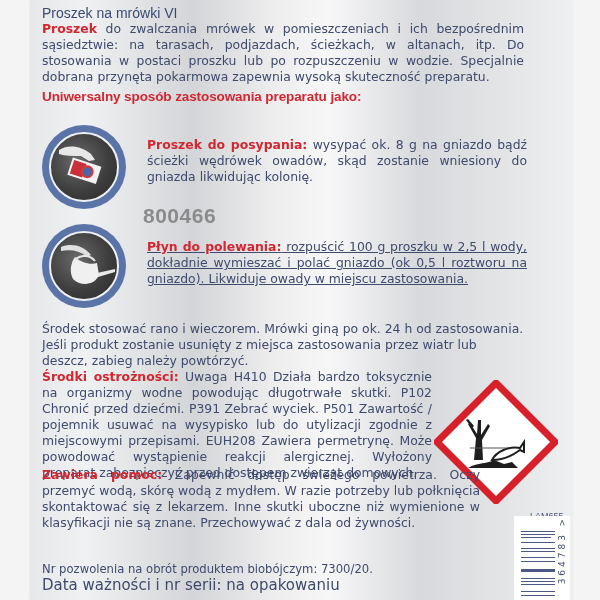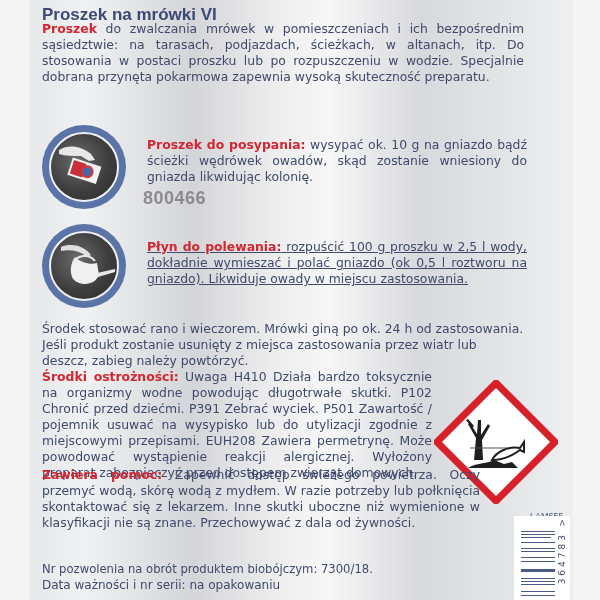--- a/index.html
+++ b/index.html
@@ -11,74 +11,75 @@
   }
   .label {
     position:absolute; left:30px; top:0; width:542px; height:600px;
     background: linear-gradient(90deg,
       #e6e7e9 0%, #f0f1f2 10%, #d4d5d8 30%, #ededee 45%, #f7f7f8 55%, #d8d9dc 72%, #e4e5e7 88%, #eeeff0 100%);
     box-shadow: 0 0 2px rgba(0,0,0,0.08);
   }
   .txt { position:absolute; color:#3f4a6c; font-size:12.4px; line-height:16px; }
   .just { text-align:justify; text-align-last:auto; }
   .red { color:#d22630; font-weight:bold; }
-  .title { position:absolute; left:12px; top:5px; font-size:17px; font-weight:bold; color:#3b4a73; font-family:"Liberation Sans", sans-serif; }
+  .title { position:absolute; left:12px; top:5px; font-size:14px; font-weight:normal; color:#3b4a73; font-family:"Liberation Sans", sans-serif; }
   .p-intro { left:12px; top:21px; width:482px; }
   .subhead { position:absolute; left:12px; top:89px; font-size:13.5px; font-weight:bold; color:#d22630; font-family:"Liberation Sans", sans-serif; letter-spacing:-0.1px; }
   .circle {
     position:absolute; width:84px; height:84px; border-radius:50%;
     background:#5b74a8; box-sizing:border-box; padding:7px;
   }
   .circle-inner {
     width:70px; height:70px; border-radius:50%;
     border:2px solid #eef0f5; box-sizing:border-box; overflow:hidden;
     background: radial-gradient(circle at 40% 40%, #6b6b6b 0%, #3e3e3e 55%, #2a2a2a 100%);
     position:relative;
   }
   .c1 { left:12px; top:125px; }
   .c2 { left:12px; top:224px; }
   .p-sprinkle { left:117px; top:137px; width:380px; }
-  .code { position:absolute; left:113px; top:188px; font-size:18px; font-weight:bold; color:#8a8b8d; font-family:"Liberation Sans", sans-serif; letter-spacing:0.5px;text-align:right; }
+  .code { position:absolute; left:113px; top:204px; font-size:21px; font-weight:bold; color:#8a8b8d; font-family:"Liberation Sans", sans-serif; letter-spacing:0.5px;text-align:right; }
   .p-pour { left:117px; top:239px; width:380px;text-decoration:underline; }
   .p-usage { left:12px; top:321px; width:482px; }
   .p-safety { left:12px; top:369px; width:390px; }
   .p-firstaid { left:12px; top:467px; width:438px; }
   .p-active { left:12px; top:528px; width:438px; }
   .p-permit { left:12px; top:561px; font-size:11.6px; }
-  .p-expiry { left:12px; top:577px; font-size:12px; }
+  .p-expiry { left:12px; top:577px; font-size:15px; }
   .ghs { position:absolute; left:404px; top:380px; width:124px; height:124px; }
   .lam { position:absolute; left:500px; top:511px; font-size:9px; color:#4a5679; font-family:"Liberation Sans", sans-serif; }
   .barcode { position:absolute; left:484px; top:516px; width:56px; height:84px; background:#ffffff; }
   .bar { position:absolute; left:7px; height:1px; background:#4a5a85; }
   .digits { position:absolute; left:44px; top:4px; width:10px; font-size:9px; color:#3f4a6c; line-height:9.5px; text-align:center; }
 </style>
 </head>
 <body>
 
 <div class="label">
 
   <div class="title">Proszek na mrówki VI</div>
 
   <div class="txt just p-intro"><span class="red">Proszek</span><span> do zwalczania mrówek w pomieszczeniach i ich bezpośrednim sąsiedztwie: na tarasach, podjazdach, ścieżkach, w altanach, itp. Do stosowania w postaci proszku lub po rozpuszczeniu w wodzie. Specjalnie dobrana przynęta pokarmowa zapewnia wysoką skuteczność preparatu.</span></div>
 
+  <div class="subhead">Uniwersalny sposób zastosowania preparatu jako:</div>
 
   <div class="circle c1">
     <div class="circle-inner">
       <svg width="66" height="66" viewBox="0 0 66 66">
         <path d="M8 16 C18 10, 30 12, 40 20 L44 26 L38 27 L30 22 C22 22, 14 22, 8 20 Z" fill="#e8e8e8"></path>
         <g transform="rotate(18 34 38)">
           <rect x="18" y="28" width="30" height="18" fill="#f2f2f2"></rect>
           <rect x="20" y="30" width="13" height="14" fill="#c9303a"></rect>
           <circle cx="36" cy="37" r="6.5" fill="#d33a3a"></circle>
           <circle cx="36" cy="37" r="4.5" fill="#4a66a6"></circle>
         </g>
       </svg>
     </div>
   </div>
-  <div class="txt just p-sprinkle"><span class="red">Proszek do posypania:</span><span> wysypać ok. 10 g na gniazdo bądź ścieżki wędrówek owadów, skąd zostanie wniesiony do gniazda likwidując kolonię.</span></div>
+  <div class="txt just p-sprinkle"><span class="red">Proszek do posypania:</span><span> wysypać ok. 8 g na gniazdo bądź ścieżki wędrówek owadów, skąd zostanie wniesiony do gniazda likwidując kolonię.</span></div>
 
   <div class="code">800466</div>
 
   <div class="circle c2">
     <div class="circle-inner">
       <svg width="66" height="66" viewBox="0 0 66 66">
         <path d="M10 14 C20 10, 32 12, 40 22 L36 24 C30 18, 20 16, 10 18 Z" fill="#e0e0e0"></path>
         <path d="M24 24 C20 30, 18 38, 22 46 C30 54, 44 52, 48 42 L46 30 C40 32, 30 30, 24 24 Z" fill="#f0f0f0"></path>
         <path d="M46 40 L64 36 L64 39 L47 44 Z" fill="#e8e8e8"></path>
         <path d="M22 30 C26 22, 38 20, 44 28" stroke="#e8e8e8" stroke-width="2" fill="none"></path>
@@ -102,21 +103,21 @@
     <path d="M58 80 C62 72, 74 66, 86 68 L90 62 L90 72 L86 70 C78 76, 70 80, 58 80 Z" fill="#ffffff" stroke="#1e1e1e" stroke-width="2"></path>
 
     <path d="M34 88 C44 82, 54 84, 60 80 L70 84 L78 82 L84 88 Z" fill="#1e1e1e"></path>
   </svg>
 
   <div class="txt just p-firstaid"><span class="red">Zawiera pomoc:</span><span> Zapewnić dostęp świeżego powietrza. Oczy przemyć wodą, skórę wodą z mydłem. W razie potrzeby lub połknięcia skontaktować się z lekarzem. Inne skutki uboczne niż wymienione w klasyfikacji nie są znane. Przechowywać z dala od żywności.</span></div>
 
   <div class="lam">LAM655</div>
 
 
-  <div class="txt p-permit">Nr pozwolenia na obrót produktem biobójczym: 7300/18.</div>
+  <div class="txt p-permit">Nr pozwolenia na obrót produktem biobójczym: 7300/20.</div>
   <div class="txt p-expiry">Data ważności i nr serii: na opakowaniu</div>
 
   <div class="barcode">
     <div class="bar" style="top:15px;width:34px;"></div>
     <div class="bar" style="top:18px;width:34px;"></div>
     <div class="bar" style="top:21px;width:30px;"></div>
     <div class="bar" style="top:26px;width:34px;"></div>
     <div class="bar" style="top:32px;width:34px;"></div>
     <div class="bar" style="top:35px;width:34px;"></div>
     <div class="bar" style="top:41px;width:34px;"></div>

